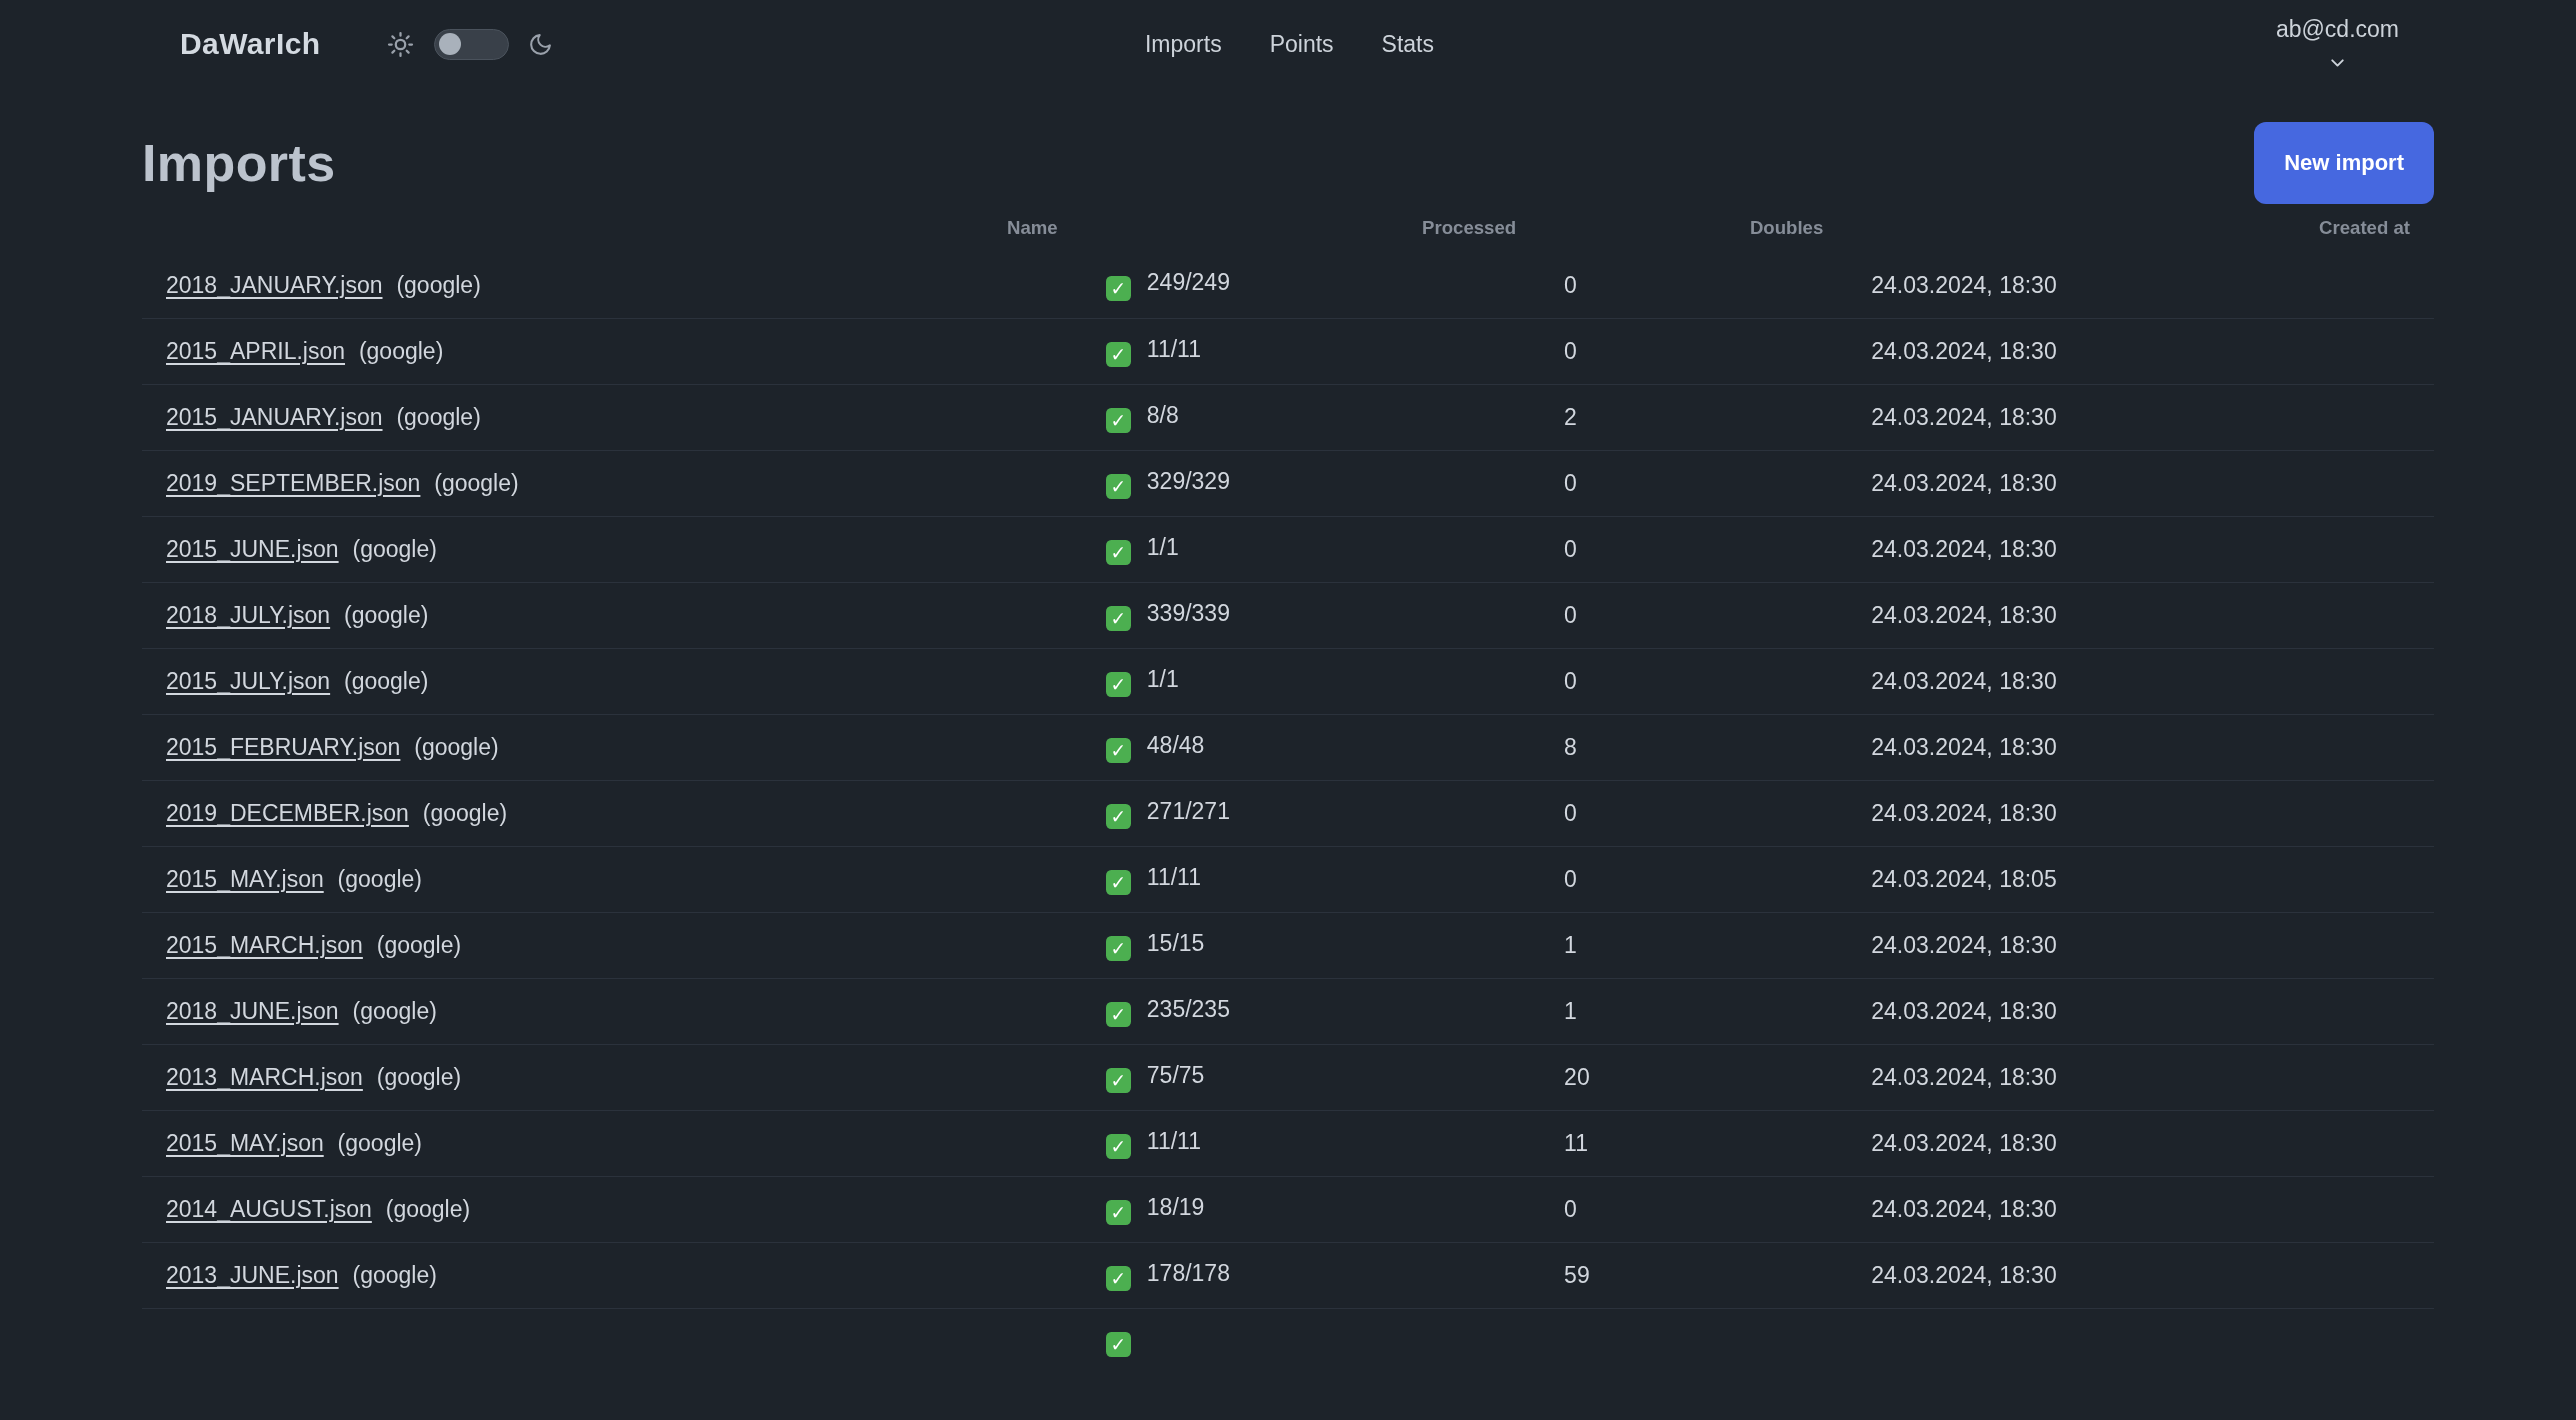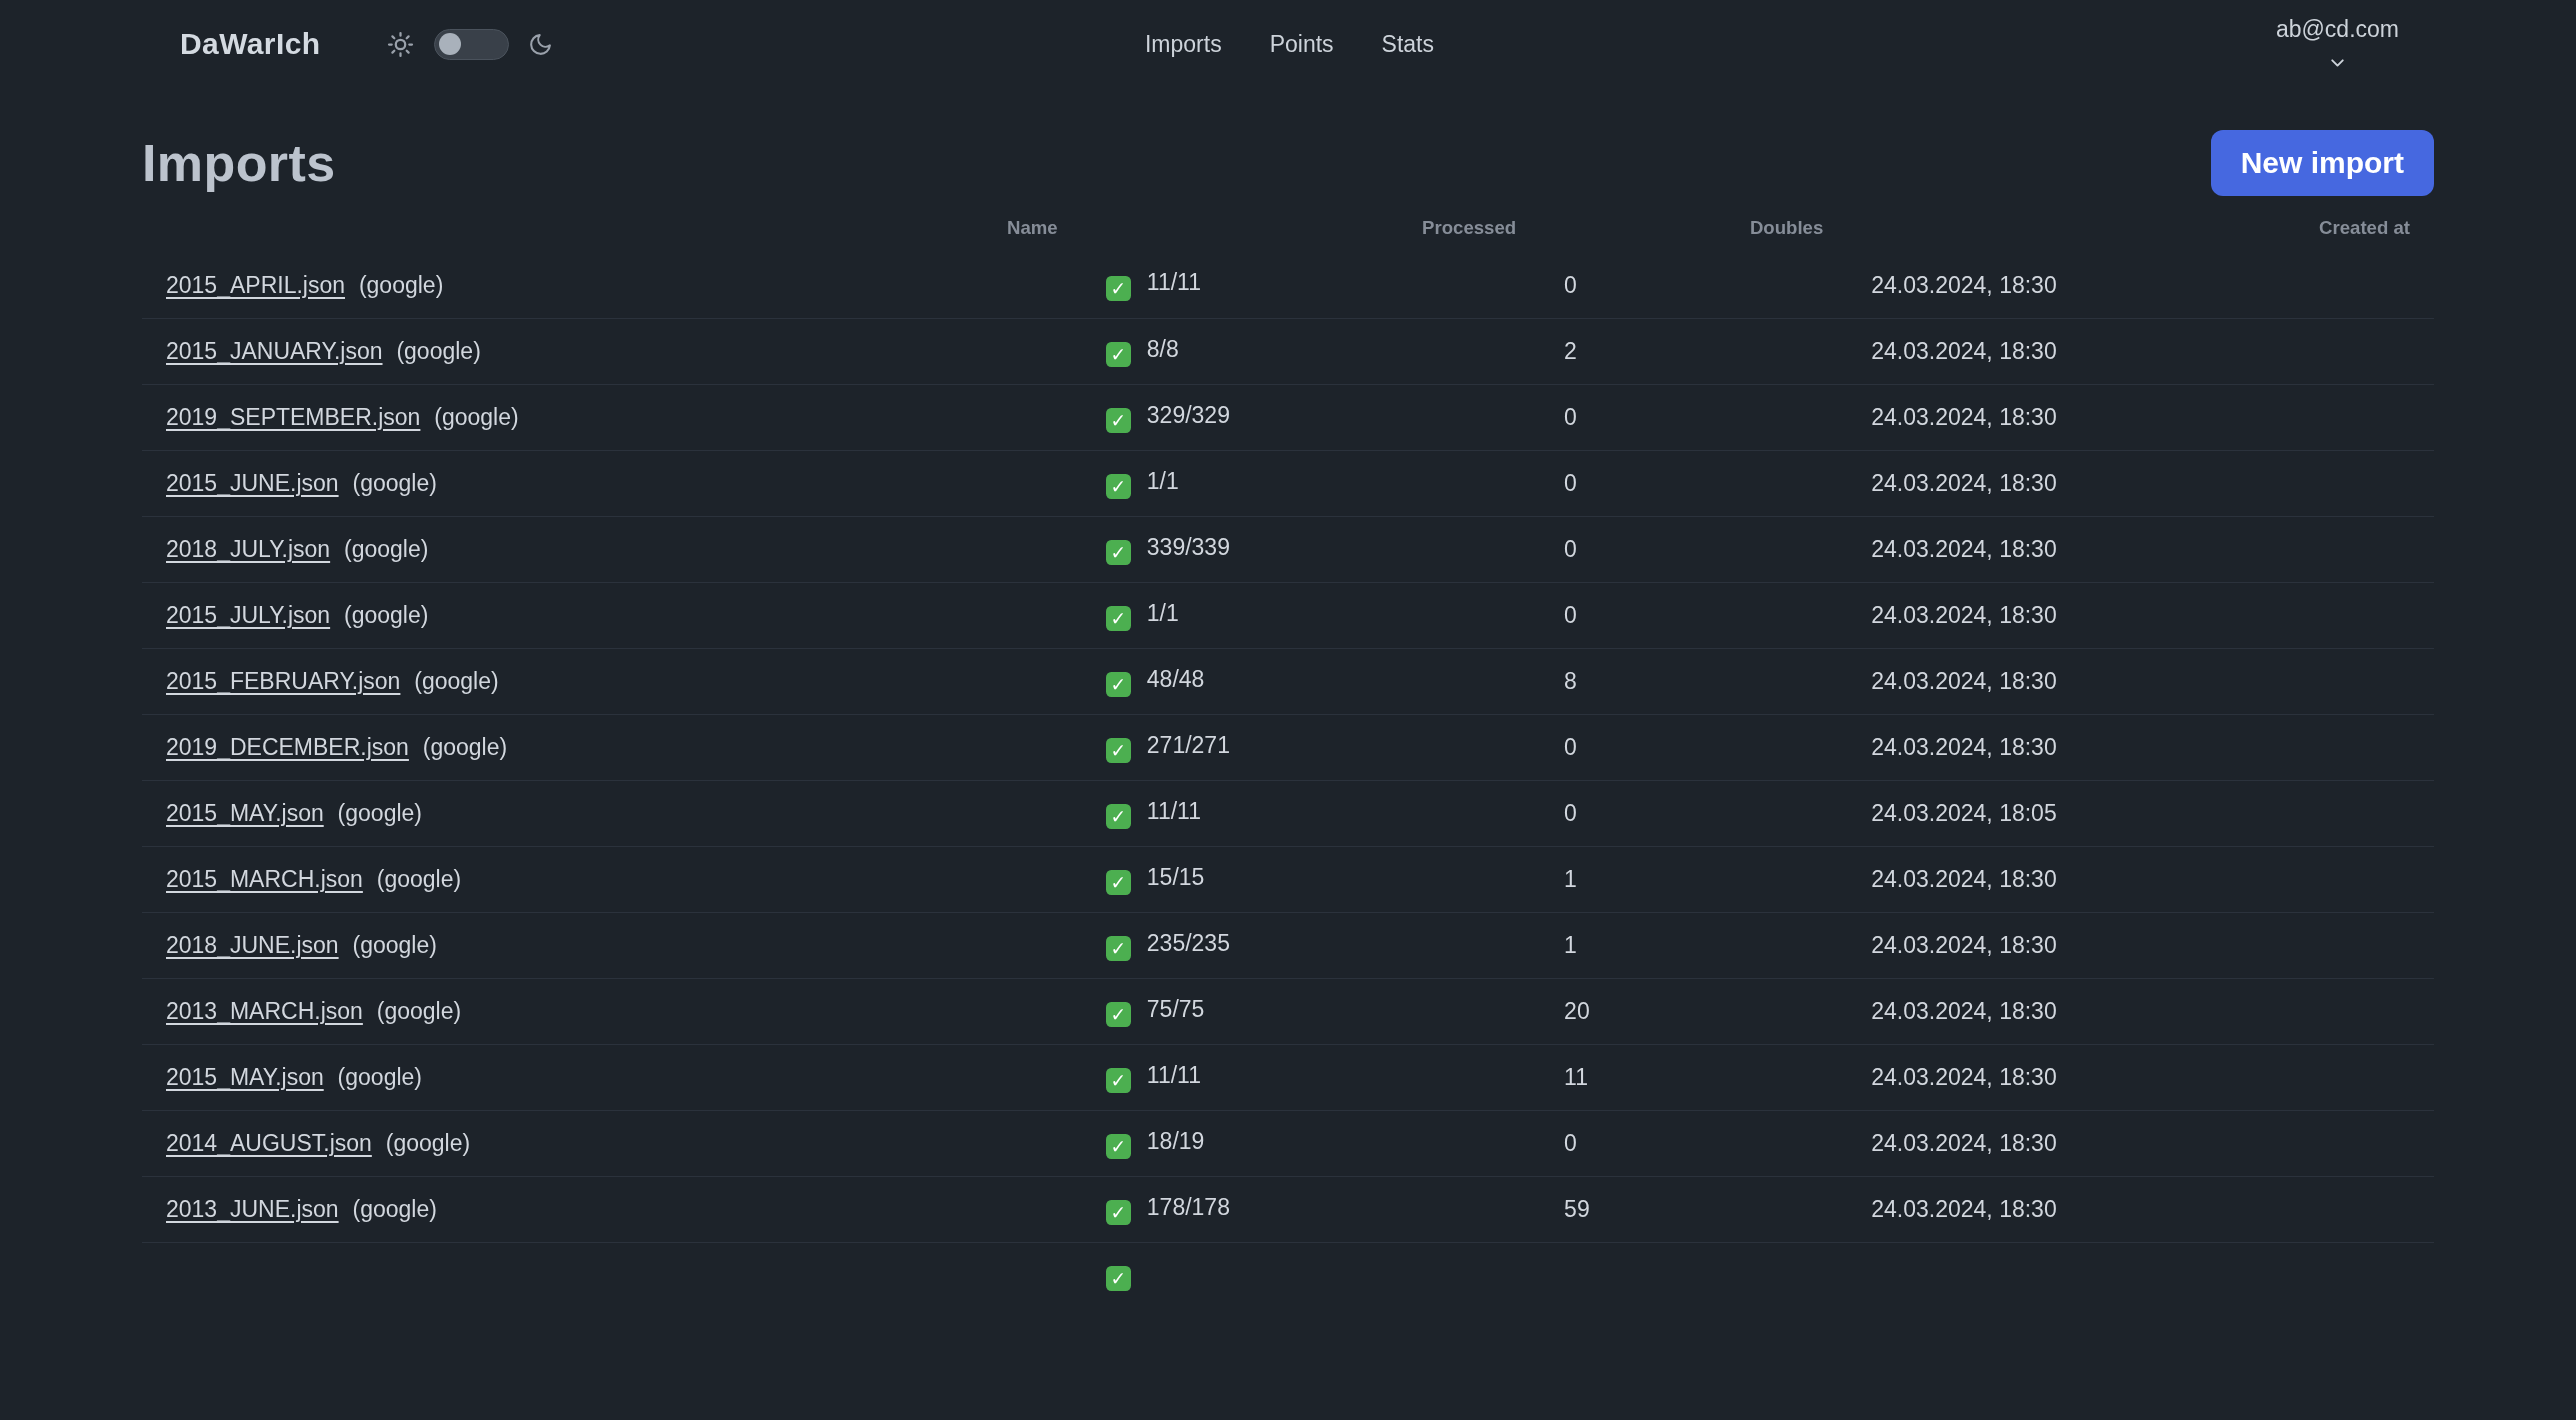--- a/index.html
+++ b/index.html
@@ -48,23 +48,23 @@
   .page { padding: 0 142px; }
   .page-header {
     margin-top: 42px;
     display: flex; justify-content: space-between; align-items: center;
     height: 66px;
   }
   .page-title {
     font-size: 52px; font-weight: bold; color: #bcc3cd; letter-spacing: 0.4px;
   }
   .btn-primary {
-    height: 66px; padding: 16px 30px;
+    height: 82px; padding: 16px 30px;
     background: #4668e0; color: #ffffff;
-    font-size: 30px; font-weight: 600;
+    font-size: 22px; font-weight: 600;
     border: none; border-radius: 12px; cursor: pointer;
     font-family: "Liberation Sans", "DejaVu Sans", sans-serif;
   }
 
   
   table.imports {
     width: 100%; border-collapse: collapse; table-layout: fixed;
     margin-top: 0;
   }
   col.c1 { width: 41%; }
@@ -157,20 +157,32 @@
       </colgroup>
     <thead>
       <tr>
         <th>Name</th>
         <th>Processed</th>
         <th>Doubles</th>
         <th>Created at</th>
       </tr>
     </thead>
     <tbody>
+  <tr>
+    <td>
+      <a class="file-link" href="#">2018_JANUARY.json</a>
+      <span class="src">(google)</span>
+    </td>
+    <td>
+      <span class="check">✓</span>
+      <span>249/249</span>
+    </td>
+    <td>0</td>
+    <td>24.03.2024, 18:30</td>
+  </tr>
 
   <tr>
     <td>
       <a class="file-link" href="#">2015_APRIL.json</a>
       <span class="src">(google)</span>
     </td>
     <td>
       <span class="check">✓</span>
       <span>11/11</span>
     </td>

